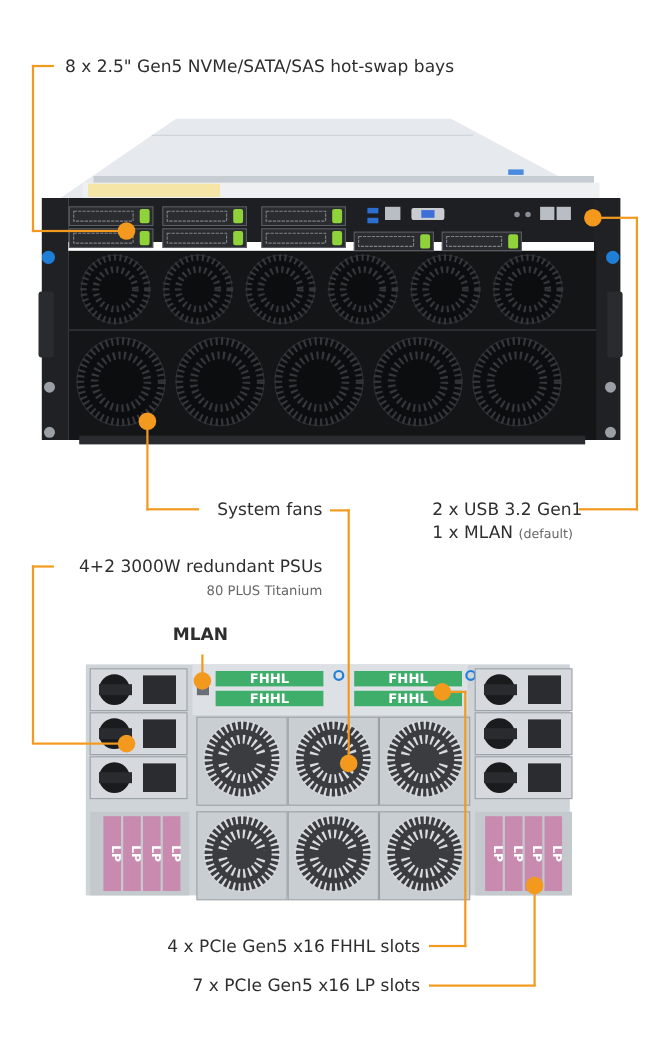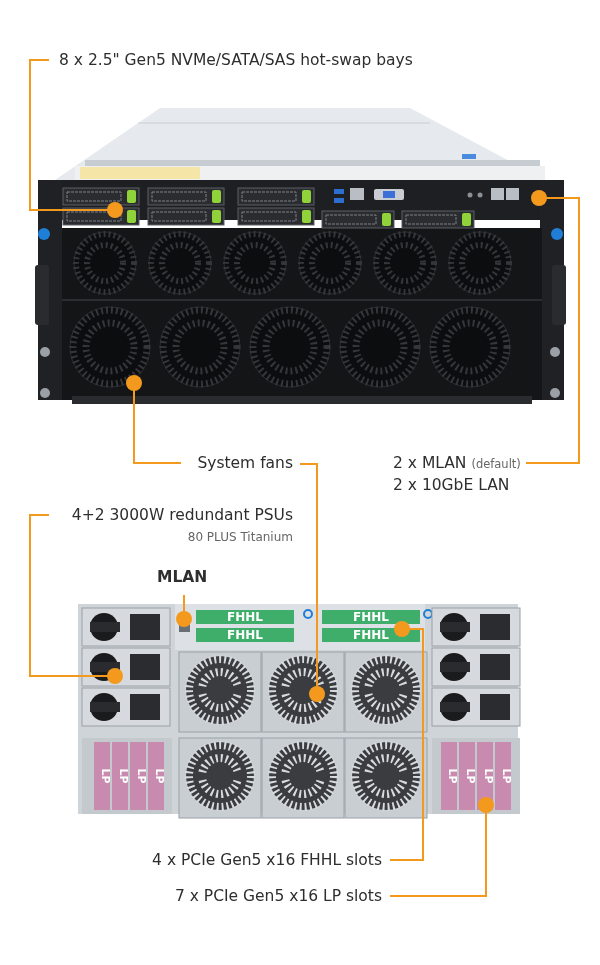--- a/index.html
+++ b/index.html
@@ -336,22 +336,22 @@
 
 <div class="dot" style="left:486px;top:805px;"></div>
 <div class="ln" style="left:485px;top:805px;width:2px;height:91px;"></div>
 <div class="ln" style="left:390px;top:895px;width:97px;height:2px;"></div>
 
 <div class="label" style="left:59px;top:50px;">8 x 2.5" Gen5 NVMe/SATA/SAS hot-swap bays</div>
 
 <div class="label right" style="right:307px;top:453px;">System fans</div>
 
 <div class="label" style="left:393px;top:453px;line-height:20.5px;">
-  <div><span>2 x MLAN</span> <span class="sub">(default)</span></div>
-  <div><span>2 x 10GbE LAN</span></div>
+  <div><span>2 x USB 3.2 Gen1</span></div>
+  <div><span>1 x MLAN</span> <span class="sub">(default)</span></div>
 </div>
 
 <div class="label right" style="right:307px;top:505px;margin-left:23px;">4+2 3000W redundant PSUs</div>
 <div class="label right sub" style="right:307px;top:527px;font-size:12px;">80 PLUS Titanium</div>
 
 <div class="label" style="left:157px;top:567px;font-weight:bold;">MLAN</div>
 
 <div class="label right" style="right:218px;top:850px;">4 x PCIe Gen5 x16 FHHL slots</div>
 <div class="label right" style="right:218px;top:886px;">7 x PCIe Gen5 x16 LP slots</div>
 

